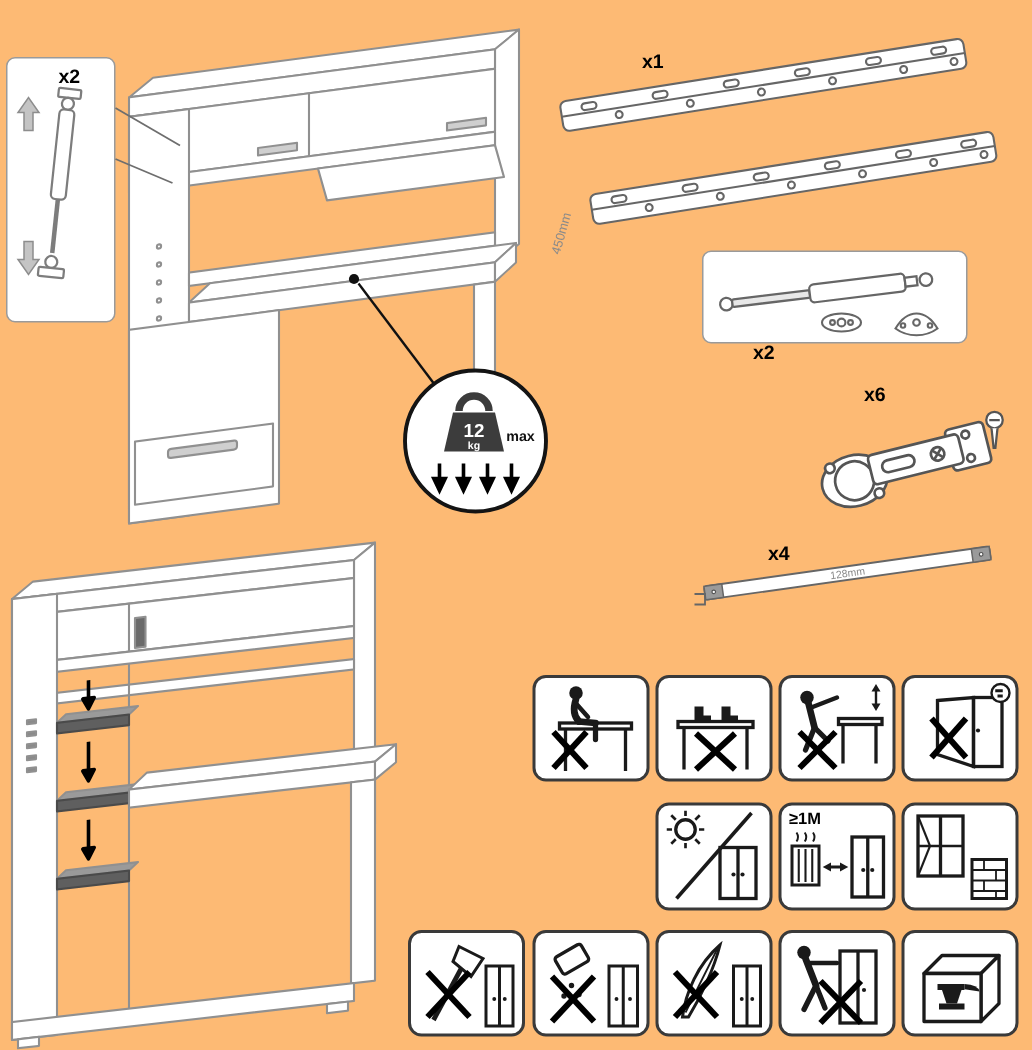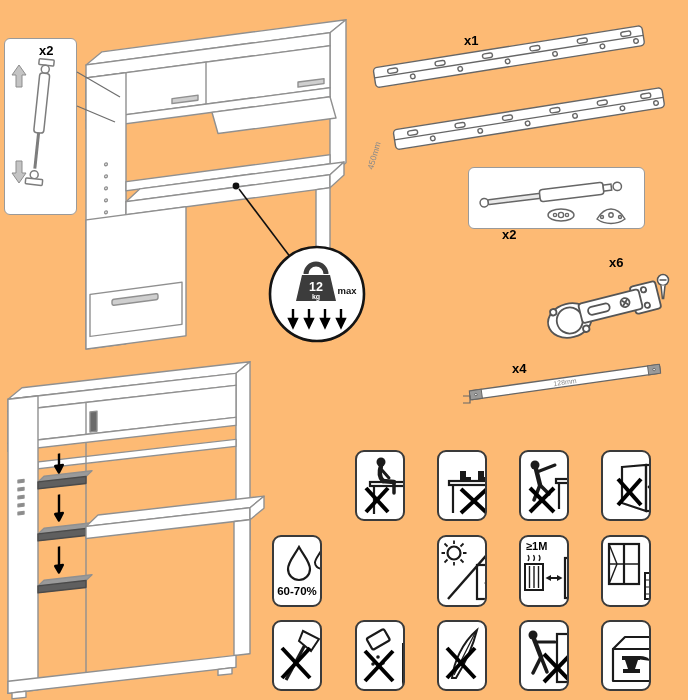--- a/index.html
+++ b/index.html
@@ -3,22 +3,22 @@
 <meta charset="utf-8">
 <style>
   *{margin:0;padding:0;box-sizing:border-box}
   body{background:#fff;font-family:"Liberation Sans",sans-serif}
   #canvas{position:relative;width:688px;height:700px;background:#fdba74;overflow:hidden}
   .abs{position:absolute}
   .qty{position:absolute;font-weight:bold;font-size:13px;color:#000;line-height:1}
   svg{display:block}
   svg text{font-family:"Liberation Sans",sans-serif}
   .box{position:absolute;border:1.5px solid #9a9a9a;border-radius:6px;background:#fff}
-  .cell{position:absolute;width:50px;background:#fff;border:2px solid #3a3a3a;border-radius:9px;
-        display:flex;flex-direction:column;justify-content:center;overflow:hidden}
+  .cell{position:absolute;width:78px;background:#fff;border:2px solid #3a3a3a;border-radius:9px;
+        display:flex;flex-direction:column;align-items:center;justify-content:center;overflow:hidden}
   .cell .lbl{text-align:center;font-weight:bold;color:#000;font-size:11.5px;line-height:1.1;width:100%}
   .lbl.small{font-size:10px;letter-spacing:-0.3px}
   .lbl.top-left{text-align:left;padding-left:5px;font-size:11px}
 </style>
 </head>
 <body>
 
 <div id="canvas">
 
   <div class="box" style="left:4px;top:38px;width:73px;height:177px">
@@ -89,21 +89,21 @@
         <polygon points="23.2,76 30.8,76 27,84"></polygon>
       <line x1="43" y1="66" x2="43" y2="77"></line>
         <polygon points="39.2,76 46.8,76 43,84"></polygon>
       <line x1="59" y1="66" x2="59" y2="77"></line>
         <polygon points="55.2,76 62.8,76 59,84"></polygon>
       <line x1="75" y1="66" x2="75" y2="77"></line>
         <polygon points="71.2,76 78.8,76 75,84"></polygon>
     </g>
   </svg>
 
-  <div class="qty" style="left:464px;top:34px">x1</div>
+  <div class="qty" style="left:428px;top:34px">x1</div>
   <svg class="abs" style="left:363px;top:14px" width="322" height="168" viewBox="0 0 322 168">
     <g transform="translate(10,54) rotate(-9)" stroke="#666" stroke-width="1.4" fill="#fff">
       <rect x="0" y="0" width="272" height="20" rx="4"></rect>
       <line x1="0" y1="10" x2="272" y2="10"></line>
       <rect x="14" y="3.5" width="10" height="4.5" rx="2.2"></rect>
         <rect x="62" y="3.5" width="10" height="4.5" rx="2.2"></rect>
       <rect x="110" y="3.5" width="10" height="4.5" rx="2.2"></rect>
         <rect x="158" y="3.5" width="10" height="4.5" rx="2.2"></rect>
       <rect x="206" y="3.5" width="10" height="4.5" rx="2.2"></rect>
         <rect x="250" y="3.5" width="10" height="4.5" rx="2.2"></rect>
@@ -149,21 +149,21 @@
           <circle cx="92" cy="47" r="2.6"></circle>
         <path d="M128,51 q6,-10 14,-10 q8,0 14,10 q-6,4.5 -14,4.5 q-8,0 -14,-4.5 z"></path>
         <circle cx="142" cy="47" r="2.2"></circle>
           <circle cx="133" cy="49" r="1.5"></circle>
           <circle cx="151" cy="49" r="1.5"></circle>
       </g>
     </svg>
   </div>
   <div class="qty" style="left:502px;top:228px">x2</div>
 
-  <div class="qty" style="left:609px;top:256px">x6</div>
+  <div class="qty" style="left:576px;top:256px">x6</div>
   <svg class="abs" style="left:533px;top:250px" width="150" height="105" viewBox="0 0 150 105">
     <g transform="rotate(-14 70 55)" stroke="#555" stroke-width="1.8" fill="#fff">
       <ellipse cx="34" cy="62" rx="22" ry="17"></ellipse>
       <circle cx="34" cy="62" r="13"></circle>
       <circle cx="20" cy="50" r="3.2"></circle>
         <circle cx="48" cy="74" r="3.2"></circle>
       <rect x="100" y="44" width="26" height="28" rx="3"></rect>
       <circle cx="113" cy="50" r="2.6"></circle>
         <circle cx="113" cy="66" r="2.6"></circle>
       <rect x="46" y="48" width="62" height="20" rx="3"></rect>
@@ -317,30 +317,20 @@
         <rect x="57.5" y="5.5" width="5" height="2" fill="#1a1a1a"></rect>
         <rect x="59" y="9" width="3.5" height="2" fill="#1a1a1a"></rect>
       </g>
       <g stroke="#000" stroke-width="4">
         <line x1="15" y1="25" x2="38" y2="51"></line>
           <line x1="38" y1="25" x2="15" y2="51"></line>
       </g>
     </svg>
   </div>
 
-  <div class="cell" style="left:272px;top:535px;height:72px">
-    <svg width="69" height="40" viewBox="0 0 69 40">
-      <g stroke="#1a1a1a" fill="none">
-        <path d="M25,2 C20,11 14,17 14,24 a11,11 0 0 0 22,0 C36,17 30,11 25,2 Z" stroke-width="2.2"></path>
-        <path d="M47,6 c-3,5 -6,8.5 -6,11.5 a6,6 0 0 0 12,0 c0,-3 -3,-6.5 -6,-11.5 z" stroke-width="2"></path>
-        <path d="M57,22 c-2,3.5 -4,5.5 -4,7.5 a4,4 0 0 0 8,0 c0,-2 -2,-4 -4,-7.5 z" stroke-width="1.8"></path>
-      </g>
-    </svg>
-    <div class="lbl">60-70%</div>
-  </div>
 
 
   <div class="cell" style="left:437px;top:535px;height:72px">
     <svg width="69" height="64" viewBox="0 0 69 64">
       <g stroke="#1a1a1a" stroke-width="1.8" fill="none">
         <circle cx="15" cy="14" r="6.5" stroke-width="2.2"></circle>
         <line x1="15" y1="1.5" x2="15" y2="5"></line>
           <line x1="15" y1="23" x2="15" y2="26.5"></line>
         <line x1="2.5" y1="14" x2="6" y2="14"></line>
           <line x1="24" y1="14" x2="27.5" y2="14"></line>

